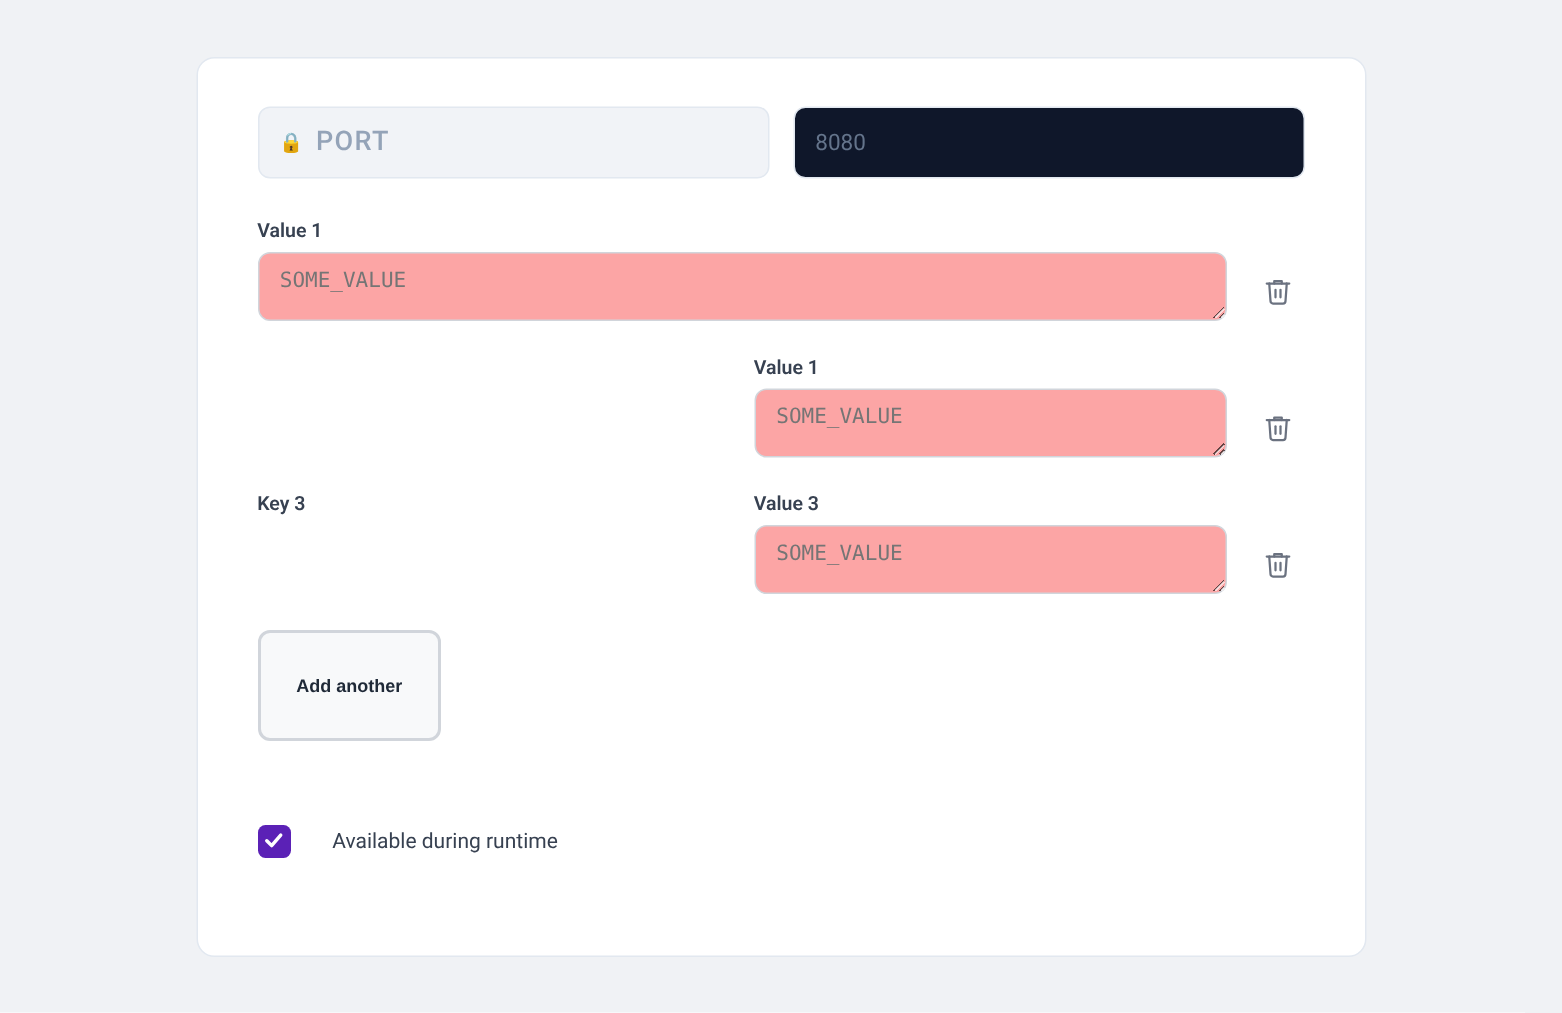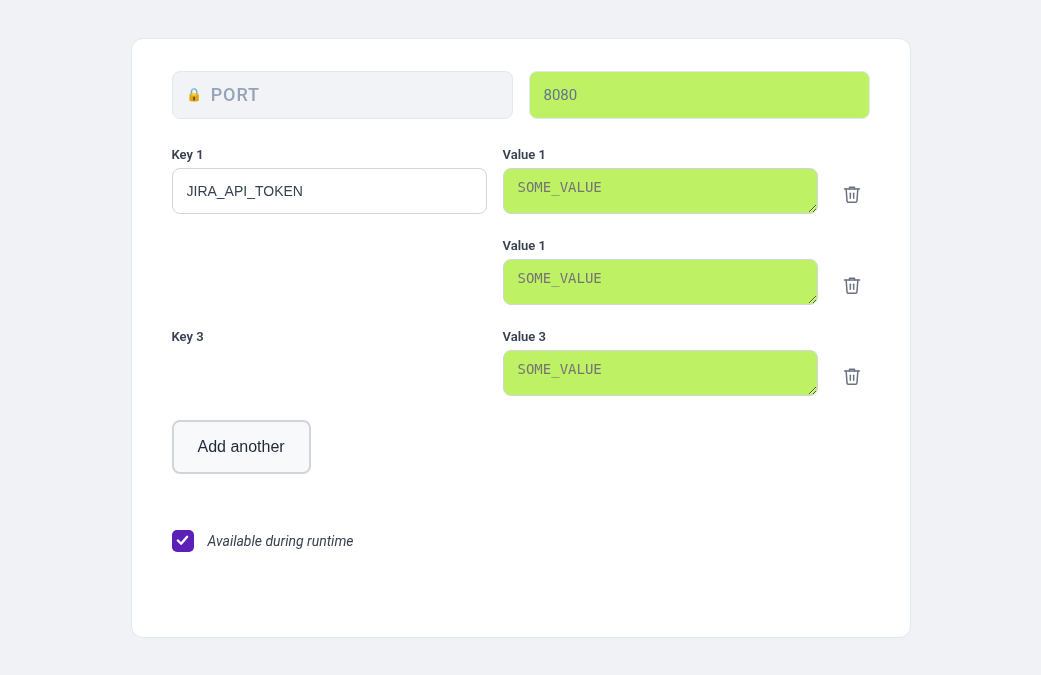--- a/index.html
+++ b/index.html
@@ -53,21 +53,21 @@
     .port-label-text {
       color: #94a3b8;
       font-size: 18px;
       font-weight: 500;
       letter-spacing: 0.05em;
       text-transform: uppercase;
     }
 
     .port-value-field {
       flex: 1;
-      background: #bef264;
+      background: #0f172a;
       border: 1px solid #e2e8f0;
       border-radius: 8px;
       padding: 0 14px;
       height: 48px;
       color: #64748b;
       font-size: 15px;
       display: flex;
       align-items: center;
     }
 
@@ -108,21 +108,21 @@
       width: 100%;
       height: 46px;
     }
 
     .field-textarea {
       border: 1.5px solid #d1d5db;
       border-radius: 8px;
       padding: 10px 14px;
       font-size: 14px;
       color: #374151;
-      background: #bef264;
+      background: #fca5a5;
       outline: none;
       width: 100%;
       height: 46px;
       resize: vertical;
     }
 
     .delete-btn {
       background: none;
       border: none;
       cursor: pointer;
@@ -136,35 +136,34 @@
 
     .trash-icon {
       width: 20px;
       height: 20px;
     }
 
     .add-another-btn {
       background: #f8f9fa;
       border: 2px solid #d1d5db;
       border-radius: 8px;
-      padding: 16px 24px;
-      font-size: 16px;
-      font-weight: 400;
+      padding: 28px 24px;
+      font-size: 12px;
+      font-weight: 700;
       color: #1f2937;
       cursor: pointer;
       margin-bottom: 28px;
       display: inline-block;
     }
 
     .checkbox-row {
       display: flex;
       align-items: center;
-      gap: 14px;
+      gap: 28px;
       margin-bottom: 18px;
-      font-style: italic;
     }
 
     .checkbox-custom {
       width: 22px;
       height: 22px;
       background: #5b21b6;
       border-radius: 5px;
       display: flex;
       align-items: center;
       justify-content: center;
@@ -193,24 +192,20 @@
       <span class="port-label-text">PORT</span>
     </div>
     <div class="port-value-field">
       <span>8080</span>
     </div>
   </div>
 
   <div id="kv-container">
       <div class="kv-row">
     <div class="kv-group">
-      <div class="field-group">
-        <label class="field-label">Key 1</label>
-        <input class="field-input" type="text" value="JIRA_API_TOKEN" style="">
-      </div>
       <div class="field-group">
         <label class="field-label">Value 1</label>
         <textarea class="field-textarea" placeholder="SOME_VALUE" style=""></textarea>
       </div>
     </div>
     <button class="delete-btn">
       <svg class="trash-icon" viewBox="0 0 24 24" fill="none" stroke="currentColor" stroke-width="1.8" stroke-linecap="round" stroke-linejoin="round">
         <polyline points="3 6 5 6 21 6"></polyline>
         <path d="M19 6l-1 14a2 2 0 0 1-2 2H8a2 2 0 0 1-2-2L5 6"></path>
         <path d="M10 11v6"></path>

